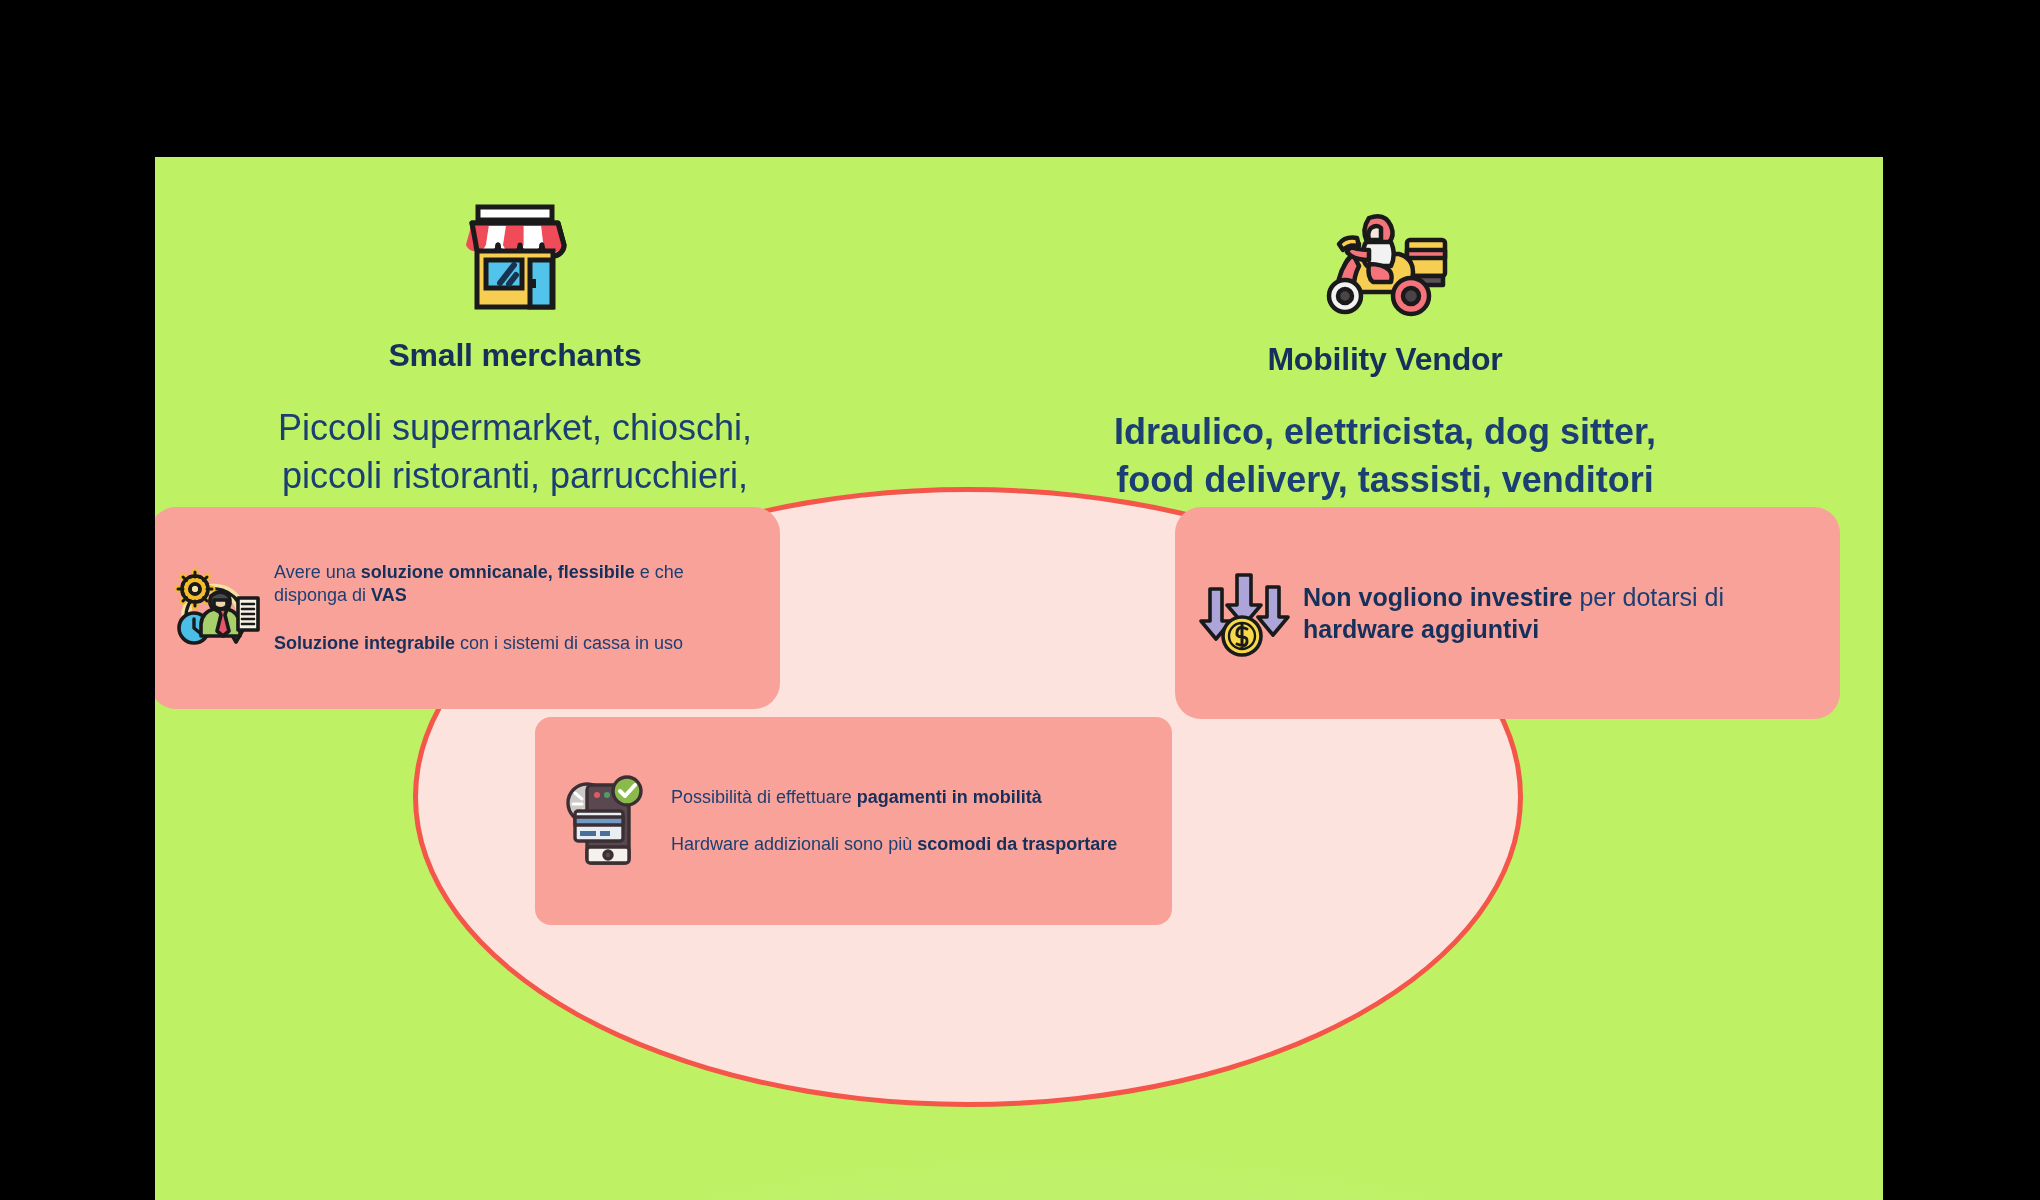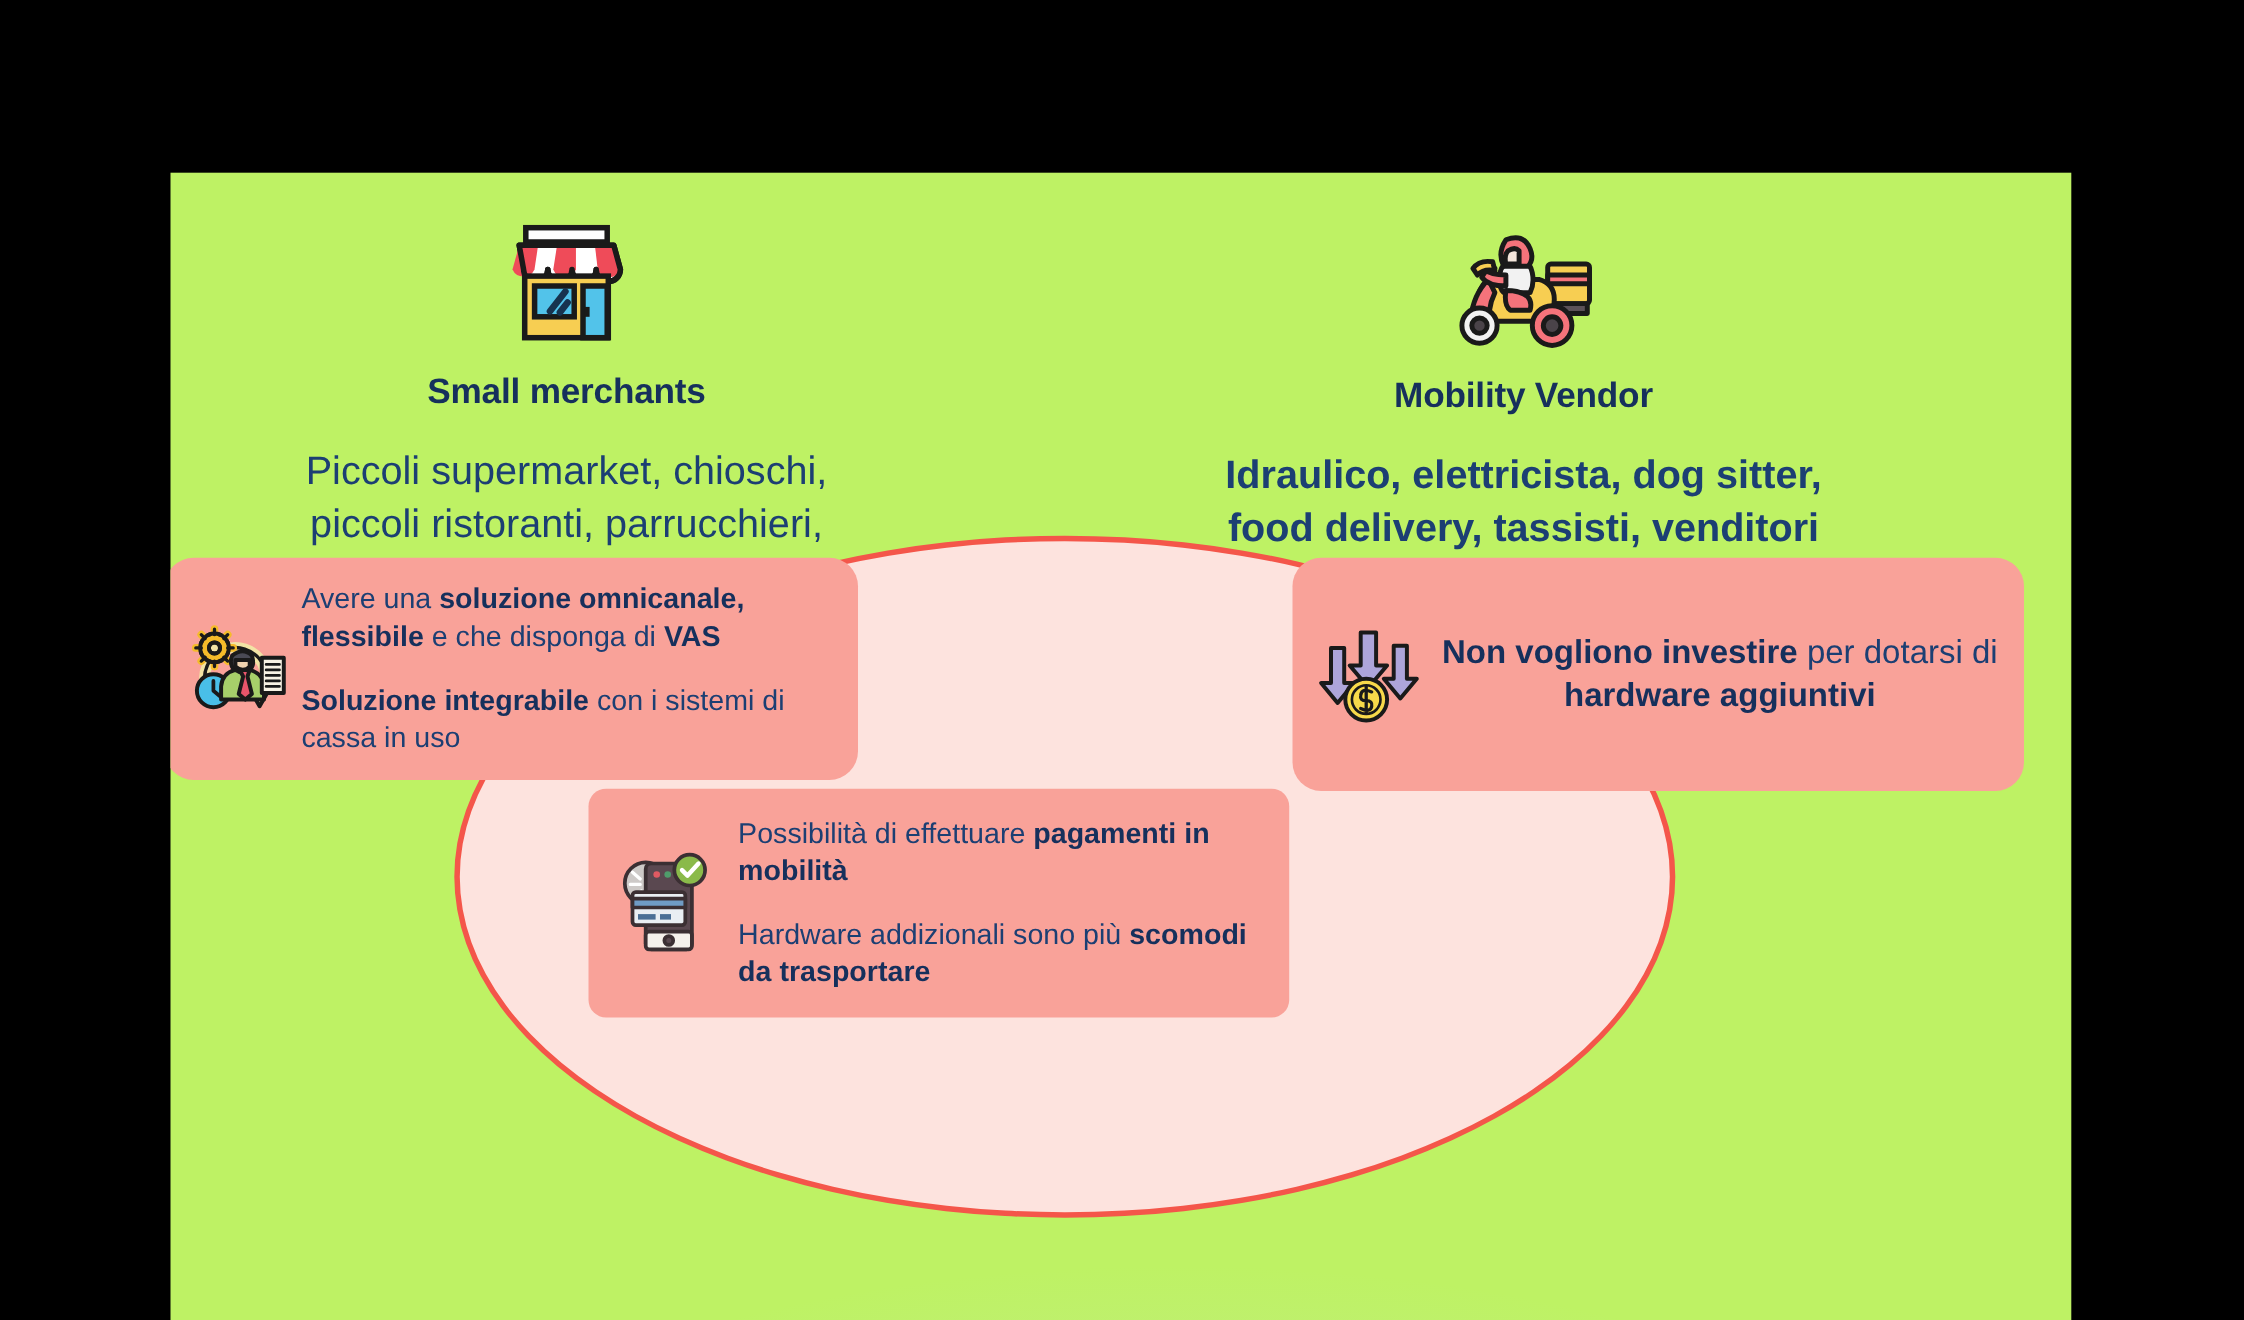--- a/index.html
+++ b/index.html
@@ -115,29 +115,29 @@
     flex: 0 0 auto;
     width: 92px;
     height: 92px;
     margin-right: 14px;
   }
   #card-bottom .need-icon { width: 84px; height: 96px; margin-right: 26px; }
   #card-right  .need-icon { width: 96px; height: 92px; margin-right: 10px; }
 
   .need-body {
     flex: 1 1 auto;
-    font-size: 26px;
+    font-size: 18px;
     line-height: 1.3;
     color: #1c3f73;
     font-weight: 300;
   }
   .need-body b { font-weight: bold; color: #16305c; }
   .need-p + .need-p { margin-top: 24px; }
   #card-right .need-p + .need-p { margin-top: 20px; }
-  #card-right .need-body { font-size: 30px; text-align: center; }
+  #card-right .need-body { font-size: 25px; }
 </style>
 </head>
 <body>
 
 <div id="slide">
 
   <div id="bottom-glow"></div>
 
   <div class="persona" id="persona-merchants">
     <div class="persona-icon">

